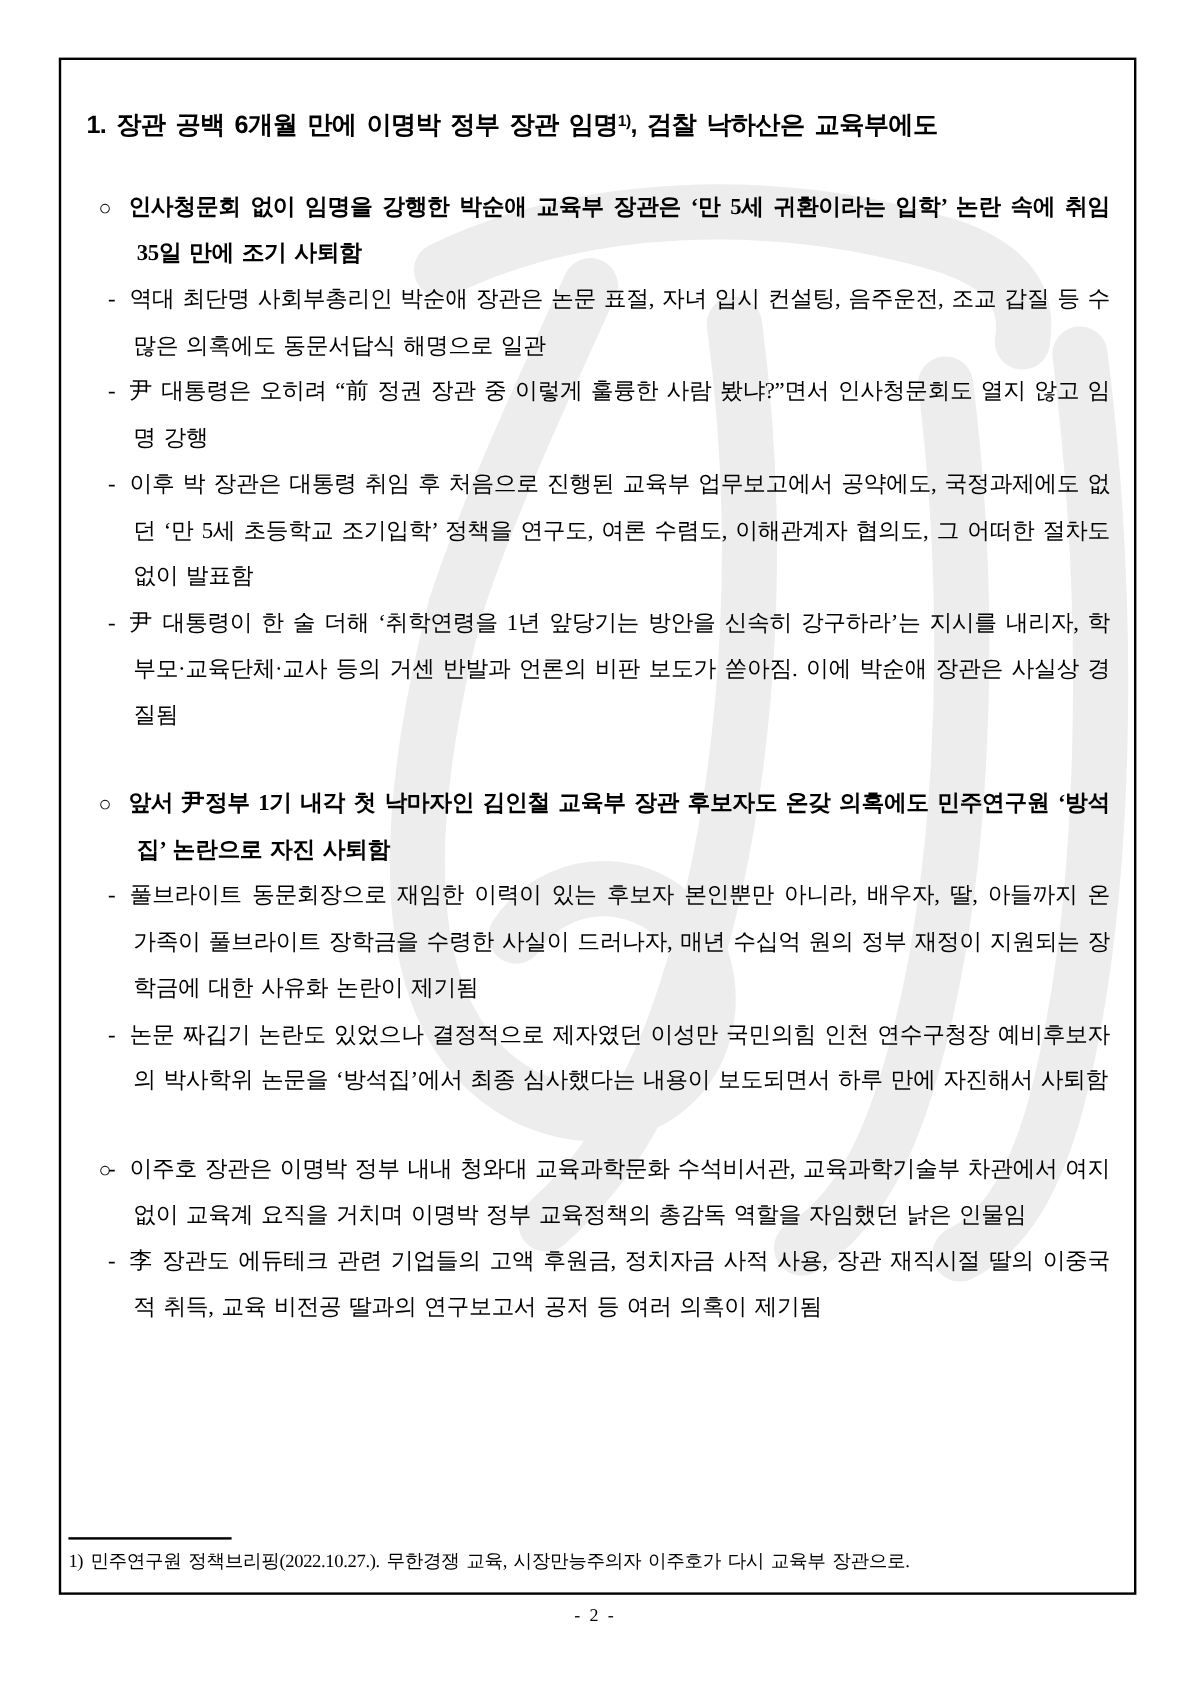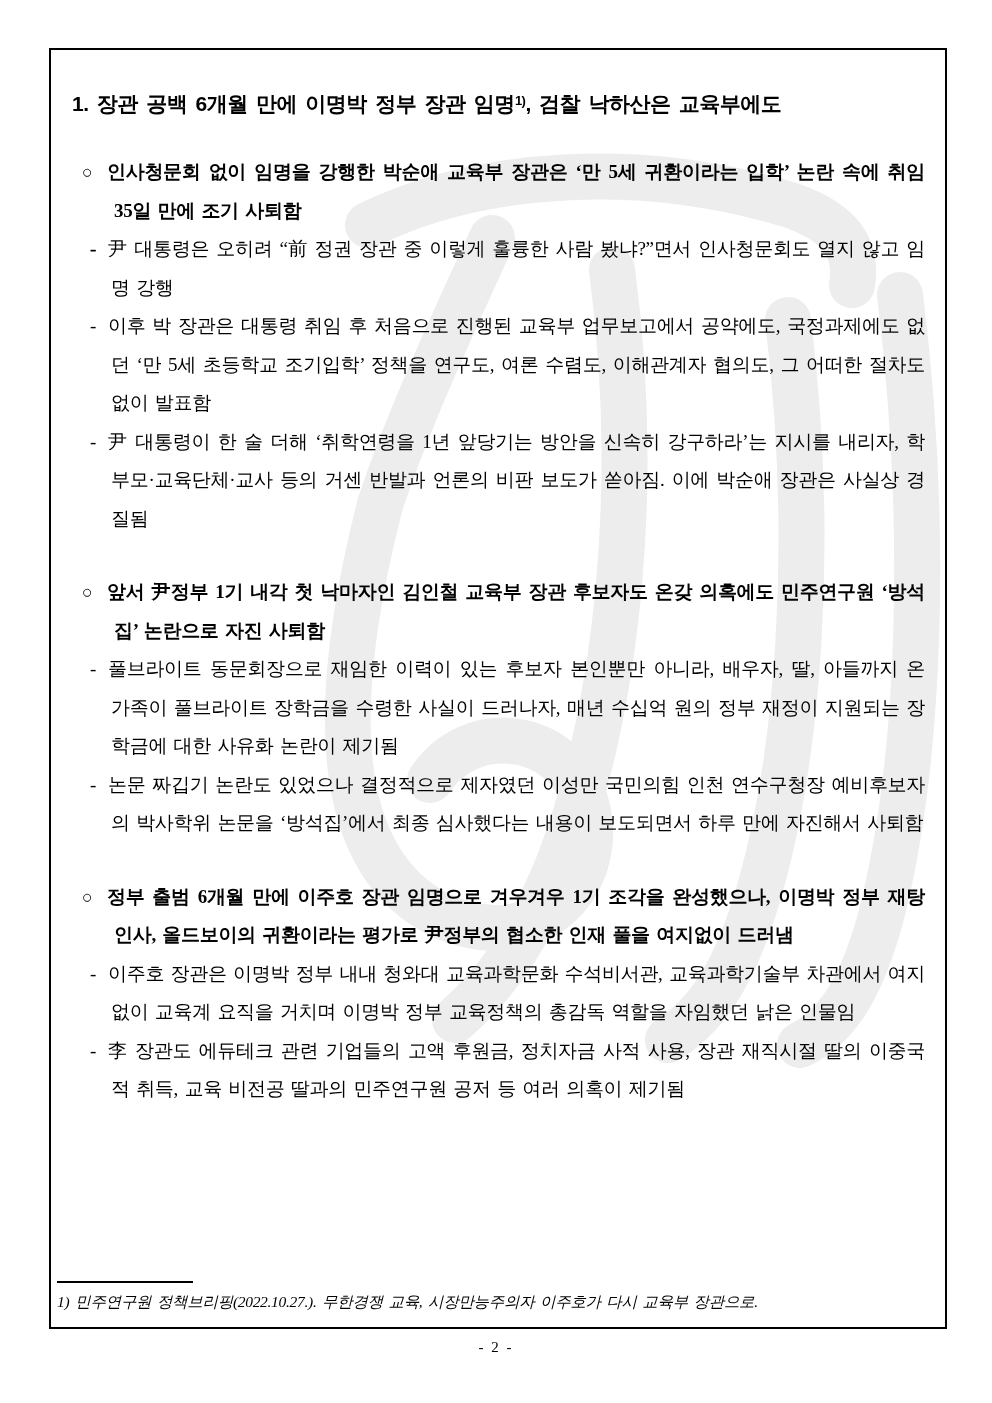--- a/index.html
+++ b/index.html
@@ -22,21 +22,21 @@
     letter-spacing:-0.5px; word-spacing:3px;
   }
   .fnref { font-size:13px; vertical-align:6px; font-weight:bold; }
   .section + .section { margin-top:35px; }
   p { margin:0; font-size:19px; line-height:38.5px; text-align:justify;
       word-spacing:2px; letter-spacing:-0.3px; }
   p.lead { font-weight:bold; padding-left:43px; text-indent:-7px; position:relative; }
   p.lead .b-marker { position:absolute; left:11px; top:0; text-indent:0; font-size:18px; }
   p.item { padding-left:40px; text-indent:-3px; position:relative; }
   p.item .d-marker { position:absolute; left:19px; top:0; text-indent:0; }
-  .footnote-area { position:absolute; left:6px; right:18px; top:1231px;font-style:italic; }
+  .footnote-area { position:absolute; left:6px; right:18px; top:1231px; }
   .fn-rule { width:136px; border-top:2px solid #000; margin:0 0 8px 0; }
   .footnote { font-size:15.5px; line-height:21px; text-align:left; word-spacing:2px; }
   .footnote .fn-marker { margin-right:6px; }
   .page-number {
     position:absolute; left:0; right:0; top:1337px; z-index:1;
     text-align:center; font-size:15px; line-height:20px; letter-spacing:2px;
   }
 </style>
 </head>
 <body>
@@ -56,21 +56,21 @@
 
   <div class="border-box">
 
     <h1 class="heading"><span>1. 장관 공백 6개월 만에 이명박 정부 장관 임명</span><span class="fnref">1)</span><span>, 검찰 낙하산은 교육부에도</span></h1>
 
     <section class="section">
       <p class="lead">
         <span class="b-marker">○</span><span>인사청문회 없이 임명을 강행한 박순애 교육부 장관은 ‘만 5세 귀환이라는 입학’ 논란 속에 취임 35일 만에 조기 사퇴함</span>
       </p>
       <p class="item">
-        <span class="d-marker">-</span>
+        <span class="d-marker">-</span><span>역대 최단명 사회부총리인 박순애 장관은 논문 표절, 자녀 입시 컨설팅, 음주운전, 조교 갑질 등 수많은 의혹에도 동문서답식 해명으로 일관</span>
       </p>
       <p class="item">
         <span class="d-marker">-</span><span>尹 대통령은 오히려 “前 정권 장관 중 이렇게 훌륭한 사람 봤냐?”면서 인사청문회도 열지 않고 임명 강행</span>
       </p>
       <p class="item">
         <span class="d-marker">-</span><span>이후 박 장관은 대통령 취임 후 처음으로 진행된 교육부 업무보고에서 공약에도, 국정과제에도 없던 ‘만 5세 초등학교 조기입학’ 정책을 연구도, 여론 수렴도, 이해관계자 협의도, 그 어떠한 절차도 없이 발표함</span>
       </p>
       <p class="item">
         <span class="d-marker">-</span><span>尹 대통령이 한 술 더해 ‘취학연령을 1년 앞당기는 방안을 신속히 강구하라’는 지시를 내리자, 학부모·교육단체·교사 등의 거센 반발과 언론의 비판 보도가 쏟아짐. 이에 박순애 장관은 사실상 경질됨</span>
       </p>
@@ -83,27 +83,27 @@
       <p class="item">
         <span class="d-marker">-</span><span>풀브라이트 동문회장으로 재임한 이력이 있는 후보자 본인뿐만 아니라, 배우자, 딸, 아들까지 온 가족이 풀브라이트 장학금을 수령한 사실이 드러나자, 매년 수십억 원의 정부 재정이 지원되는 장학금에 대한 사유화 논란이 제기됨</span>
       </p>
       <p class="item">
         <span class="d-marker">-</span><span>논문 짜깁기 논란도 있었으나 결정적으로 제자였던 이성만 국민의힘 인천 연수구청장 예비후보자의 박사학위 논문을 ‘방석집’에서 최종 심사했다는 내용이 보도되면서 하루 만에 자진해서 사퇴함</span>
       </p>
     </section>
 
     <section class="section">
       <p class="lead">
-        <span class="b-marker">○</span><span>정부 출범 6개월 만에 이주호 장관 임명으로 겨우겨우 1기 조각을 완성했으나, 이명박 정부 재탕 인사, 올드보이의 귀환이라는 평가로 尹정부의 협소한 인재 풀을 여지없이 드러냄</span>
+        <span class="b-marker">○</span>
       </p>
       <p class="item">
         <span class="d-marker">-</span><span>이주호 장관은 이명박 정부 내내 청와대 교육과학문화 수석비서관, 교육과학기술부 차관에서 여지없이 교육계 요직을 거치며 이명박 정부 교육정책의 총감독 역할을 자임했던 낡은 인물임</span>
       </p>
       <p class="item">
-        <span class="d-marker">-</span><span>李 장관도 에듀테크 관련 기업들의 고액 후원금, 정치자금 사적 사용, 장관 재직시절 딸의 이중국적 취득, 교육 비전공 딸과의 민주연구원 공저 등 여러 의혹이 제기됨</span>
+        <span class="d-marker">-</span><span>李 장관도 에듀테크 관련 기업들의 고액 후원금, 정치자금 사적 사용, 장관 재직시절 딸의 이중국적 취득, 교육 비전공 딸과의 연구보고서 공저 등 여러 의혹이 제기됨</span>
       </p>
     </section>
 
     <div class="footnote-area">
       <div class="fn-rule"></div>
       <p class="footnote">
         <span class="fn-marker">1)</span><span>민주연구원 정책브리핑(2022.10.27.). 무한경쟁 교육, 시장만능주의자 이주호가 다시 교육부 장관으로.</span>
       </p>
     </div>
 

